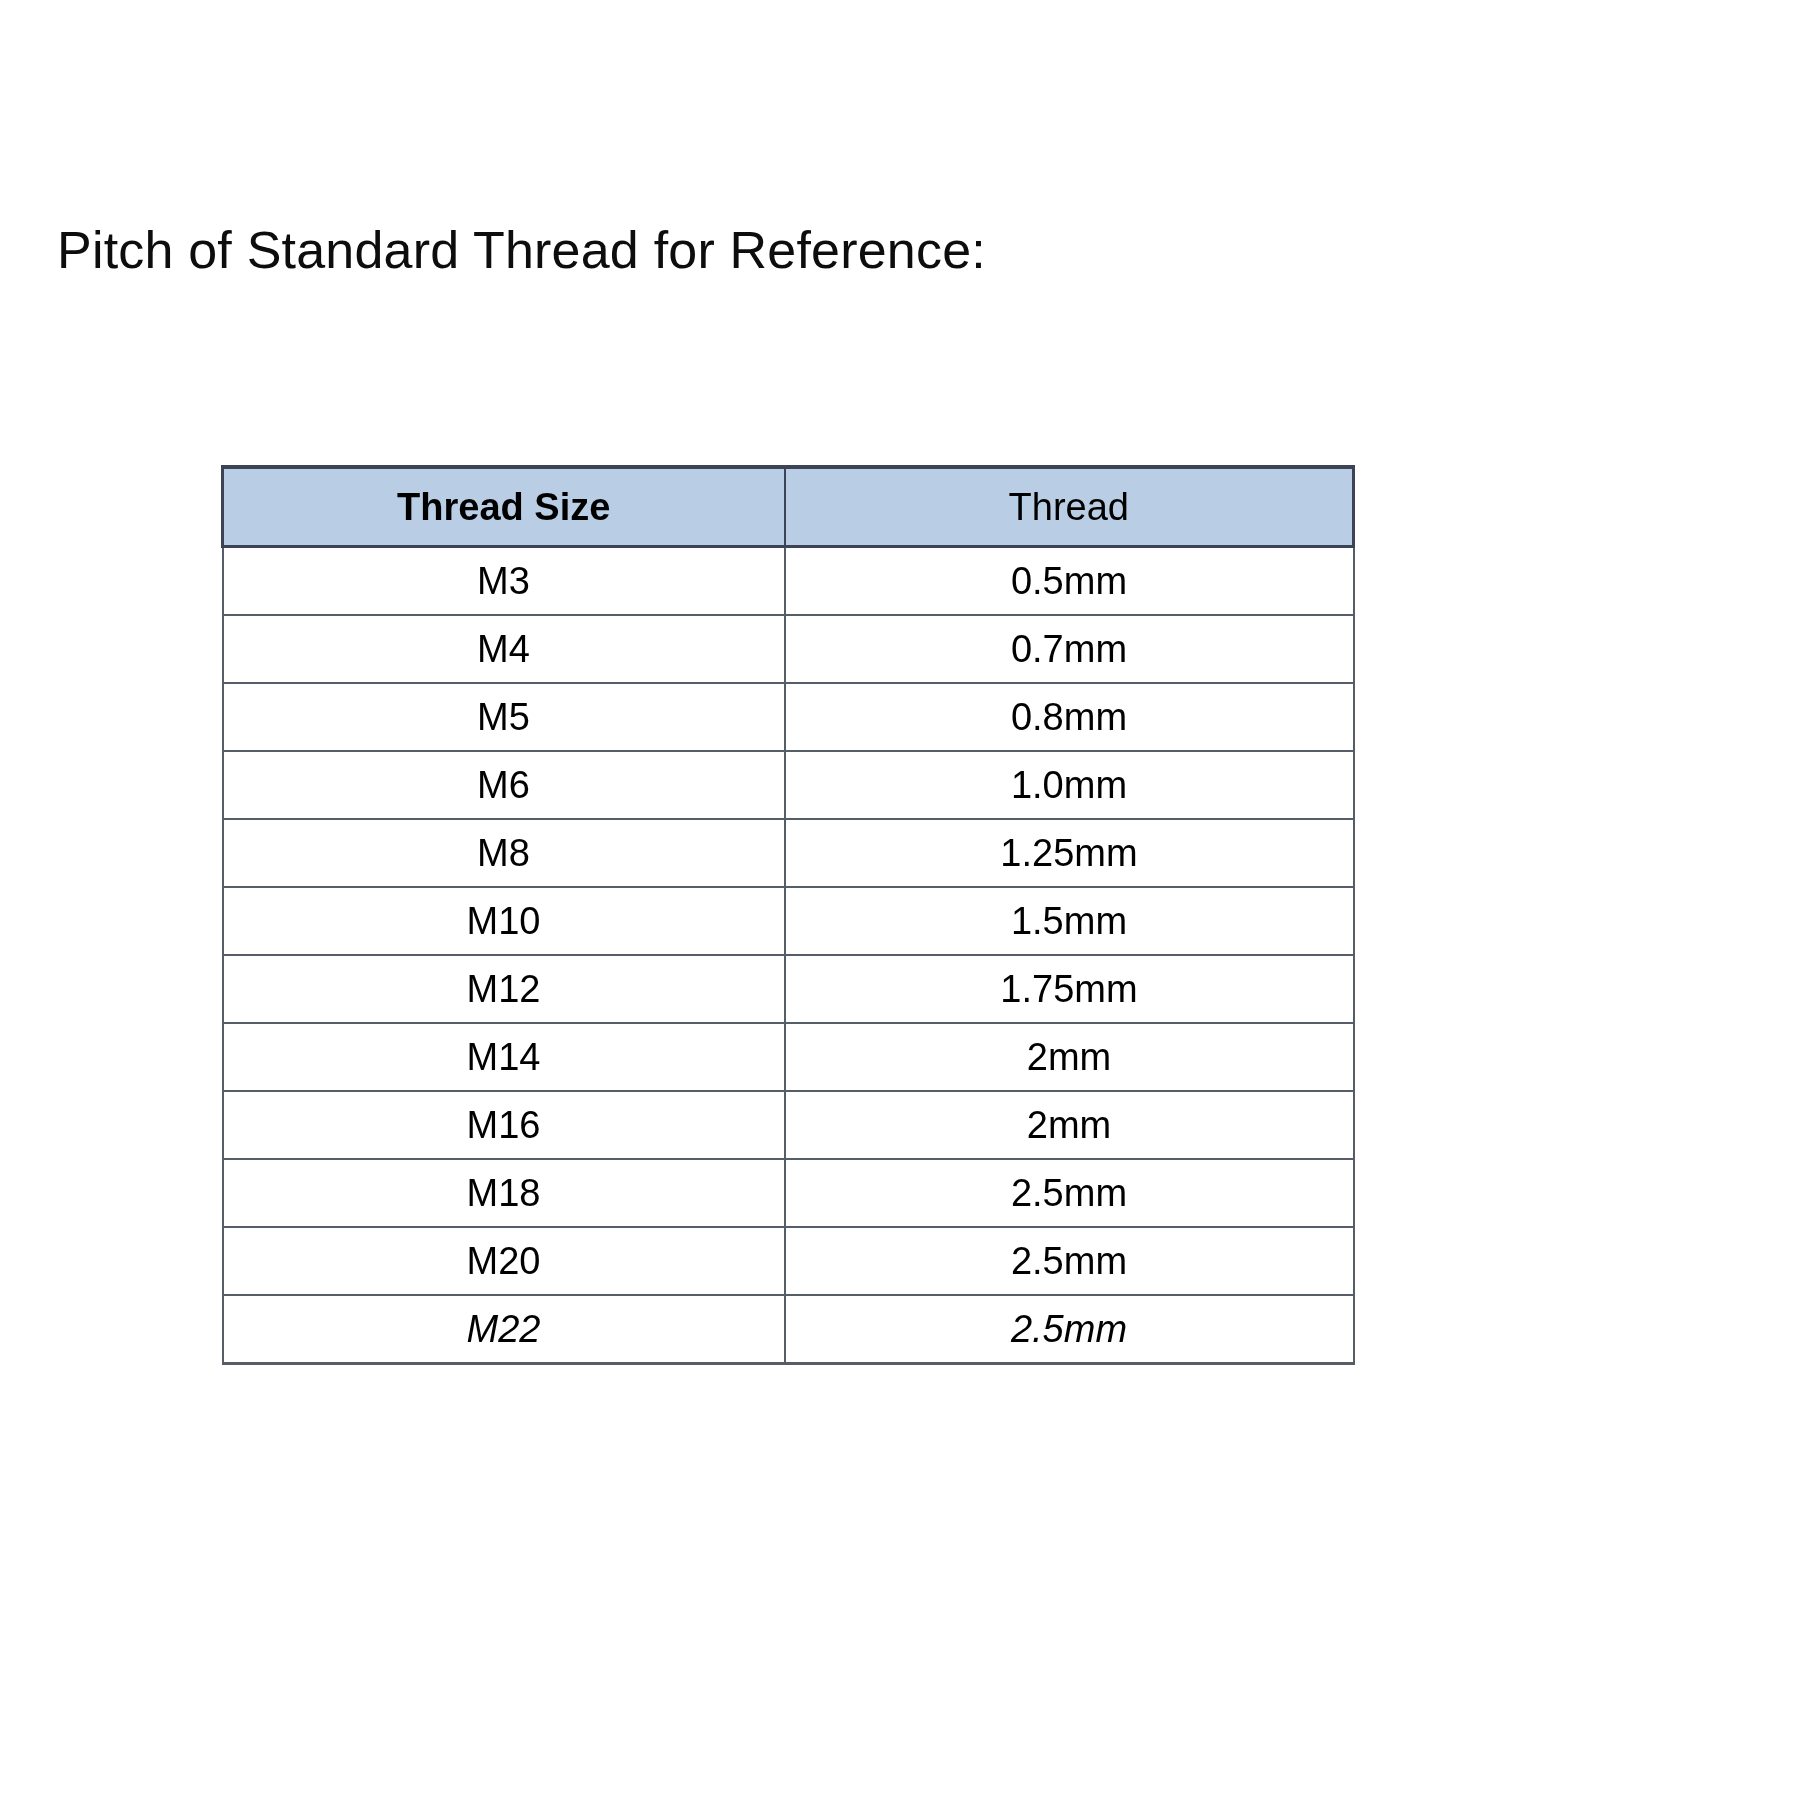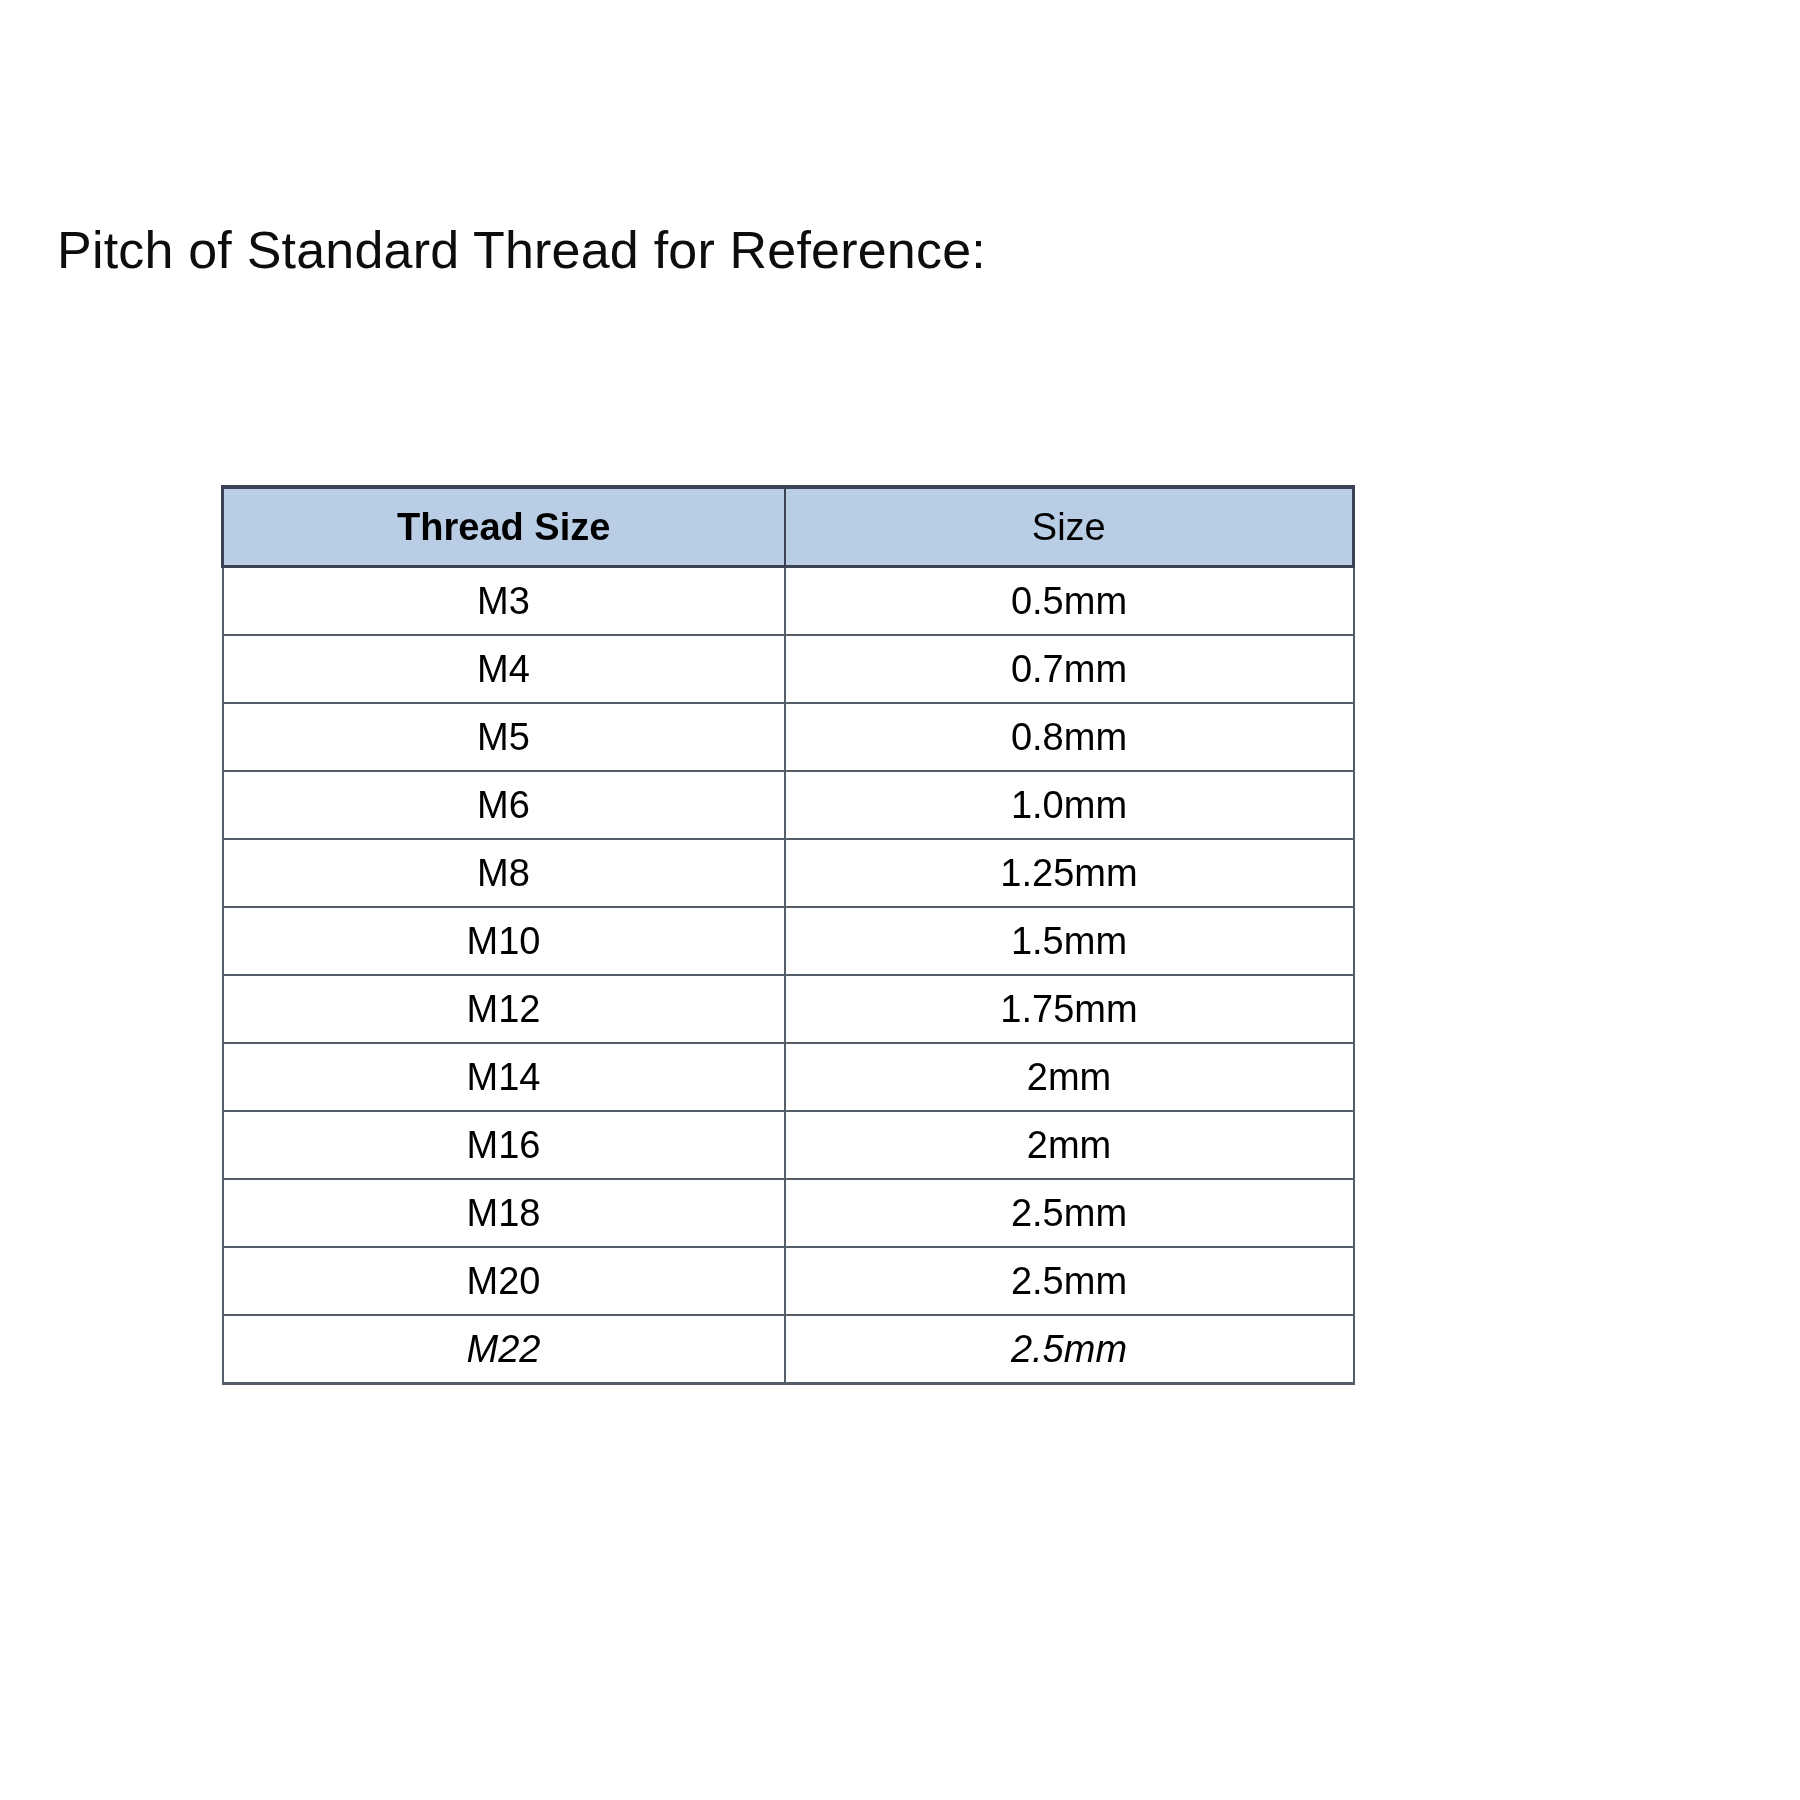--- a/index.html
+++ b/index.html
@@ -32,21 +32,21 @@
     line-height: 56px;
     font-weight: 400;
     color: #0d0d0d;
     letter-spacing: 0.2px;
     white-space: nowrap;
   }
 
   .table-wrap {
     position: absolute;
     left: 221px;
-    top: 485px;
+    top: 465px;
     width: 1131px;
   }
 
   table.pitch-table {
     border-collapse: collapse;
     table-layout: fixed;
     width: 1131px;
   }
 
   table.pitch-table col.col-size { width: 562px; }
@@ -108,21 +108,21 @@
 
   <div class="table-wrap">
     <table class="pitch-table">
       <colgroup>
         <col class="col-size">
         <col class="col-pitch">
       </colgroup>
       <thead>
         <tr>
           <th class="th-size">Thread Size</th>
-          <th class="th-pitch">Size</th>
+          <th class="th-pitch">Thread</th>
         </tr>
       </thead>
       <tbody>
         <tr>
           <td class="td-size">M3</td>
           <td class="td-pitch">0.5mm</td>
         </tr>
         <tr>
           <td class="td-size">M4</td>
           <td class="td-pitch">0.7mm</td>

